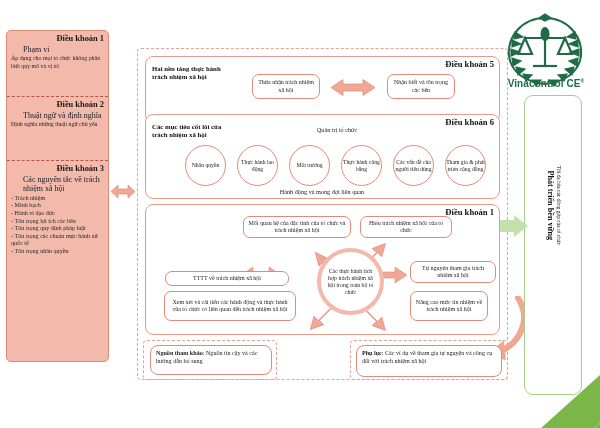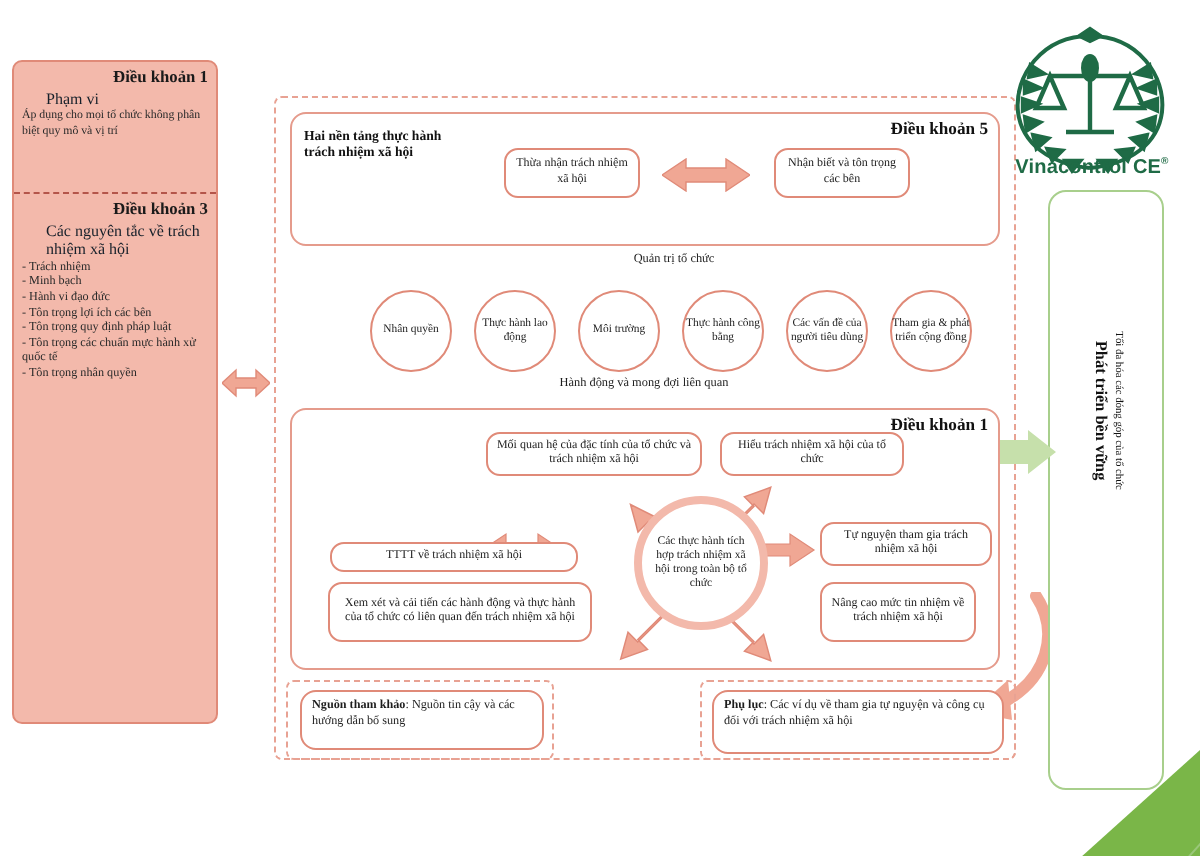--- a/index.html
+++ b/index.html
@@ -166,20 +166,25 @@
 <div class="stage">
 
   <div class="left-col">
 
     <div class="clause-block" style="height:66px">
       <div class="clause-title">Điều khoản 1</div>
       <div class="clause-head">Phạm vi</div>
       <div class="clause-sub">Áp dụng cho mọi tổ chức không phân biệt quy mô và vị trí</div>
     </div>
 
+    <div class="clause-block" style="height:64px">
+      <div class="clause-title">Điều khoản 2</div>
+      <div class="clause-head">Thuật ngữ và định nghĩa</div>
+      <div class="clause-sub">Định nghĩa những thuật ngữ chủ yếu</div>
+    </div>
 
 
     <div class="clause-block" style="height:126px">
       <div class="clause-title">Điều khoản 3</div>
       <div class="clause-head">Các nguyên tắc về trách nhiệm xã hội</div>
       <div class="clause-list">
         <div>- Trách nhiệm</div>
         <div>- Minh bạch</div>
         <div>- Hành vi đạo đức</div>
         <div>- Tôn trọng lợi ích các bên</div>
@@ -203,20 +208,24 @@
     <div class="panel-left-title">Hai nền tảng thực hành trách nhiệm xã hội</div>
   </div>
   <div class="rbox" style="left:252px;top:74px;width:68px;height:25px;">Thừa nhận trách nhiệm xã hội</div>
   <div style="position:absolute;left:331px;top:79px;width:44px;height:17px;">
     <svg width="44" height="17" viewBox="0 0 44 17">
       <path d="M0 8.5 L12 0.5 L12 5 L32 5 L32 0.5 L44 8.5 L32 16.5 L32 12 L12 12 L12 16.5 Z" fill="#f0a794" stroke="#e08a78" stroke-width="0.7"></path>
     </svg>
   </div>
   <div class="rbox" style="left:387px;top:74px;width:68px;height:25px;">Nhận biết và tôn trọng các bên</div>
 
+  <div class="panel" style="left:145px;top:114px;width:355px;height:85px;">
+    <div class="panel-label">Điều khoản 6</div>
+    <div class="panel-left-title" style="width:84px">Các mục tiêu cốt lõi của trách nhiệm xã hội</div>
+  </div>
   <div class="cap-center" style="left:300px;top:126px;width:74px;">Quản trị tổ chức</div>
 
   <div class="circ" style="left:185px;top:145px;">Nhân quyền</div>
   <div class="circ" style="left:237px;top:145px;">Thực hành lao động</div>
   <div class="circ" style="left:289px;top:145px;">Môi trường</div>
   <div class="circ" style="left:341px;top:145px;">Thực hành công bằng</div>
   <div class="circ" style="left:393px;top:145px;">Các vấn đề của người tiêu dùng</div>
   <div class="circ" style="left:445px;top:145px;">Tham gia &amp; phát triển cộng đồng</div>
 
   <div class="cap-center" style="left:200px;top:188px;width:244px;">Hành động và mong đợi liên quan</div>

